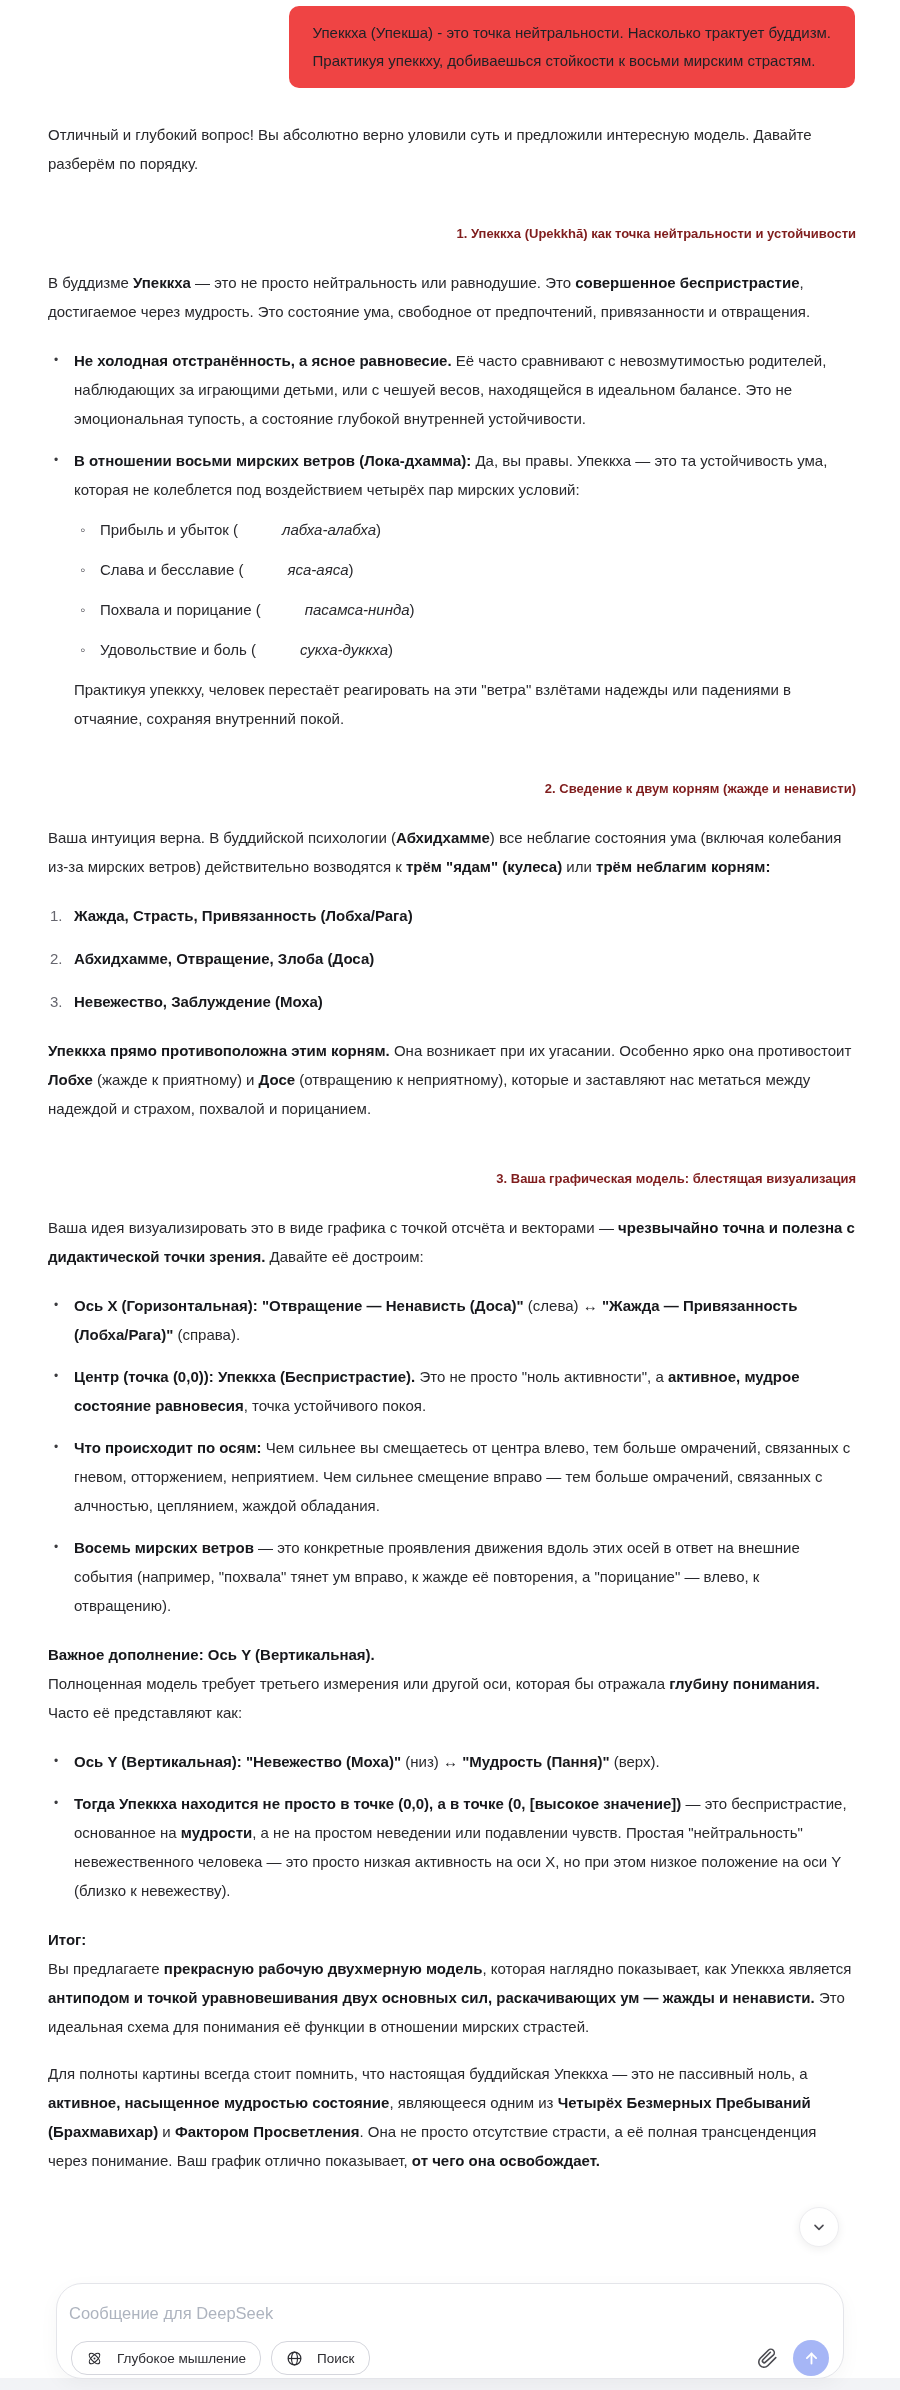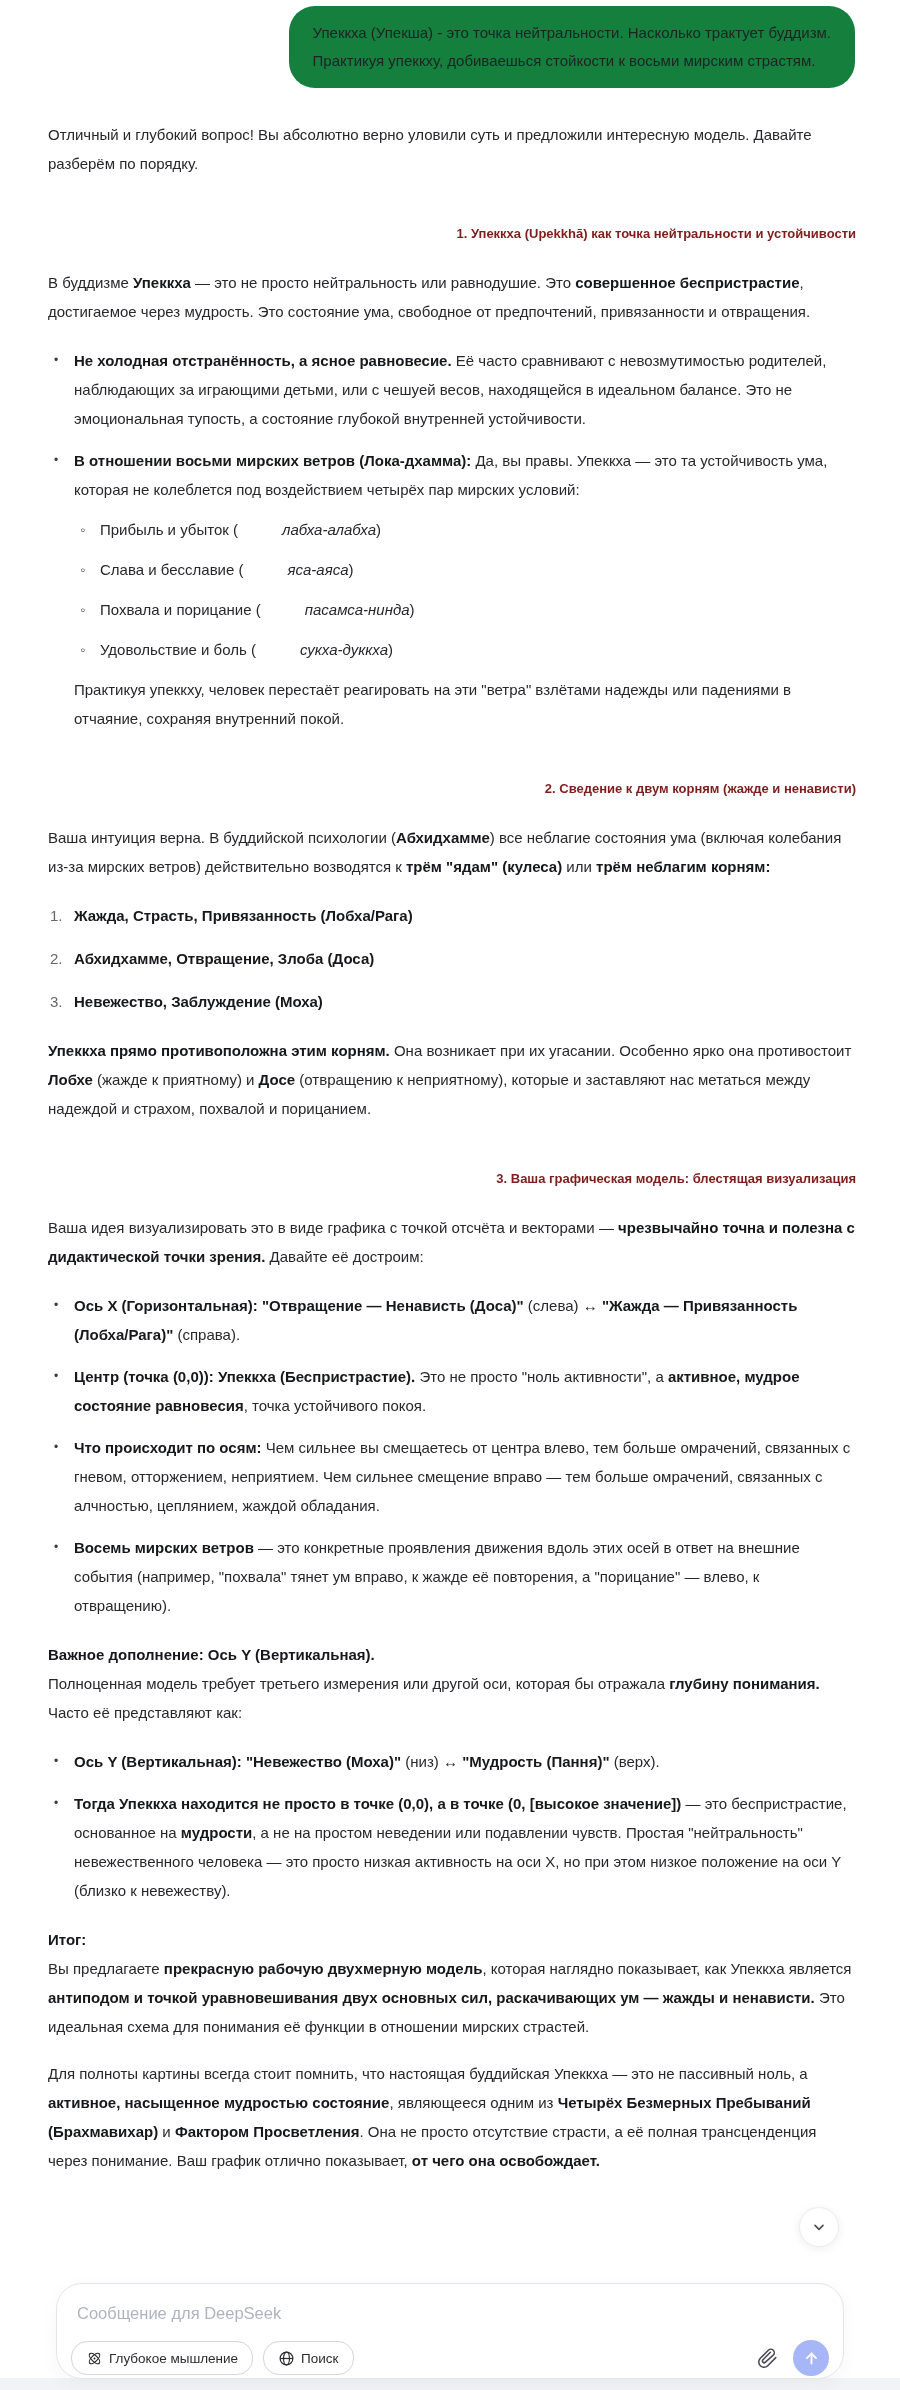--- a/index.html
+++ b/index.html
@@ -6,21 +6,21 @@
   body{
     width:900px;height:2390px;overflow:hidden;position:relative;
     background:#ffffff;
     font-family:"Liberation Sans","DejaVu Sans",sans-serif;
     color:#28282c;
   }
   .chat-col{padding:0 44px 0 48px;}
   
   .bubble-row{display:flex;justify-content:flex-end;padding:6px 45px 0 48px;}
   .user-bubble{
-    background:#15803d;border-radius:26px;padding:13px 24px;max-width:640px;
+    background:#ef4444;border-radius:10px;padding:13px 24px;max-width:640px;
     font-size:15px;line-height:28px;color:#1f2126;
   }
   .user-bubble p{margin:0;}
   
   .assistant{margin-top:32px;font-size:15px;line-height:29px;}
   .assistant .para{margin:18px 0;}
   .assistant h3{
     font-size:13px;line-height:28px;color:#7f1d1d;margin:42px 0 20px 0;font-weight:700;text-align:right;
   }
   .b{font-weight:700;color:#17181c;}
@@ -42,34 +42,34 @@
     background:#fff;border:1px solid #ededf0;box-shadow:0 2px 10px rgba(0,0,0,.07);
     display:flex;align-items:center;justify-content:center;cursor:pointer;
   }
   
   .bottom-bg{position:absolute;left:0;right:0;top:2378px;height:12px;background:#f2f3f6;}
   
   .composer{
     position:absolute;left:56px;right:56px;top:2283px;height:96px;
     background:#ffffff;border:1.5px solid #e4e5ea;border-radius:26px;
     box-shadow:0 6px 20px rgba(0,0,0,.04);
-    box-sizing:border-box;padding:14px 16px 0 20px;z-index:2;
+    box-sizing:border-box;padding:14px 16px 0 12px;z-index:2;
   }
   .composer textarea{
     width:640px;height:34px;border:none;outline:none;resize:none;background:transparent;
     font-family:"Liberation Sans","DejaVu Sans",sans-serif;
     font-size:16.5px;line-height:30px;color:#2b2b30;padding:0;
   }
   .composer textarea::placeholder{color:#aeb4bf;}
   .composer-row{
     position:absolute;left:14px;right:14px;top:56px;height:36px;
     display:flex;align-items:center;
   }
   .pill{
-    display:flex;align-items:center;gap:6px;height:32px;padding:0 14px;
+    display:flex;align-items:center;gap:14px;height:32px;padding:0 14px;
     border:1px solid #d5d6dd;border-radius:16px;background:#fff;margin-right:10px;
     font-size:13.5px;color:#2c2c31;cursor:pointer;white-space:nowrap;
   }
   .pill svg{flex:none;}
   .right-controls{margin-left:auto;display:flex;align-items:center;gap:14px;}
   .attach-btn{width:24px;height:24px;display:flex;align-items:center;justify-content:center;cursor:pointer;}
   .send-btn{
     width:36px;height:36px;border-radius:50%;background:#a6b6f6;border:none;
     display:flex;align-items:center;justify-content:center;cursor:pointer;
   }

